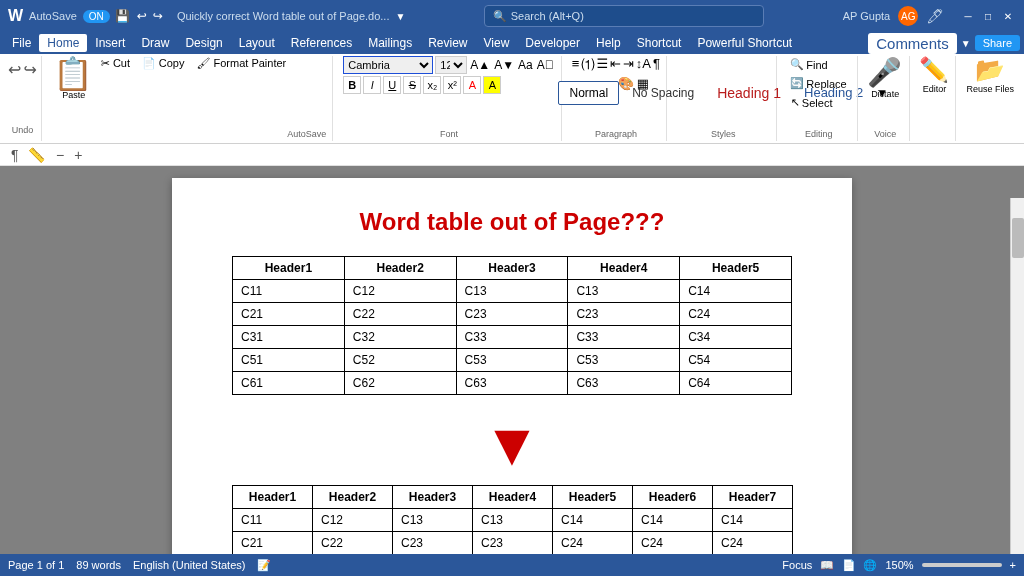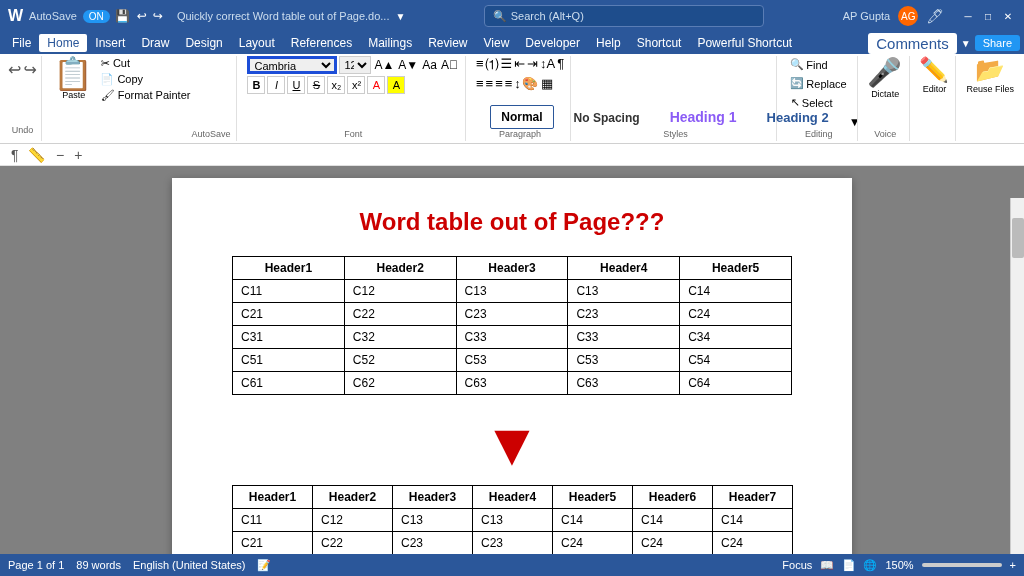--- a/index.html
+++ b/index.html
@@ -52,38 +52,38 @@
       display: flex;
       align-items: stretch;
       gap: 4px;
       height: 90px;
     }
     .ribbon-group { display: flex; flex-direction: column; align-items: center; border-right: 1px solid #e0e0e0; padding: 0 6px; min-width: fit-content; }
     .ribbon-group-label { font-size: 9px; color: #666; margin-top: auto; padding-bottom: 2px; }
 
     
     .paste-area { display: flex; flex-direction: column; align-items: center; cursor: pointer; padding: 2px; }
-    .clipboard-sub { display: flex; flex-direction: column; gap: 1px; }
+    .clipboard-sub { display: flex; flex-direction: row; gap: 10px; }
 
     
     .font-group-content { display: flex; flex-direction: column; gap: 2px; }
     .font-row { display: flex; align-items: center; gap: 2px; }
-    .font-selector { width: 90px; height: 18px; font-size: 11px; border: 3px solid #1d4ed8; }
+    .font-selector { width: 90px; height: 18px; font-size: 11px; border: 1px solid #1d4ed8; }
     .font-size-selector { width: 32px; height: 18px; font-size: 11px; border: 1px solid #ccc; text-align: center; }
     .font-btn { width: 18px; height: 18px; font-size: 11px; border: 1px solid #ccc; background: white; cursor: pointer; display: flex; align-items: center; justify-content: center; }
     .bold { font-weight: bold; }
     .italic { font-style: italic; }
     .underline { text-decoration: underline; }
 
     
-    .styles-area { display: flex; align-items: flex-end; gap: 10px; flex: 1; font-weight: bold; }
+    .styles-area { display: flex; align-items: center; gap: 3px; flex: 1; }
     .style-item { padding: 4px 10px; cursor: pointer; font-size: 12px; border-radius: 2px; white-space: nowrap; }
     .style-normal { background: white; border: 1px solid #2b579a; }
     .style-no-spacing { color: #333; }
-    .style-heading1 { color: #8b5cf6; font-size: 14px; }
+    .style-heading1 { color: #b91c1c; font-size: 14px; }
     .style-heading2 { color: #2b579a; font-size: 13px; }
 
     
     .editing-btn { font-size: 11px; cursor: pointer; padding: 2px 4px; display: flex; align-items: center; gap: 2px; }
 
     
     .quick-access { height: 22px; background: white; border-bottom: 1px solid #e0e0e0; display: flex; align-items: center; padding: 0 8px; gap: 4px; }
     .qa-btn { font-size: 14px; cursor: pointer; padding: 1px 3px; color: #555; }
 
     

